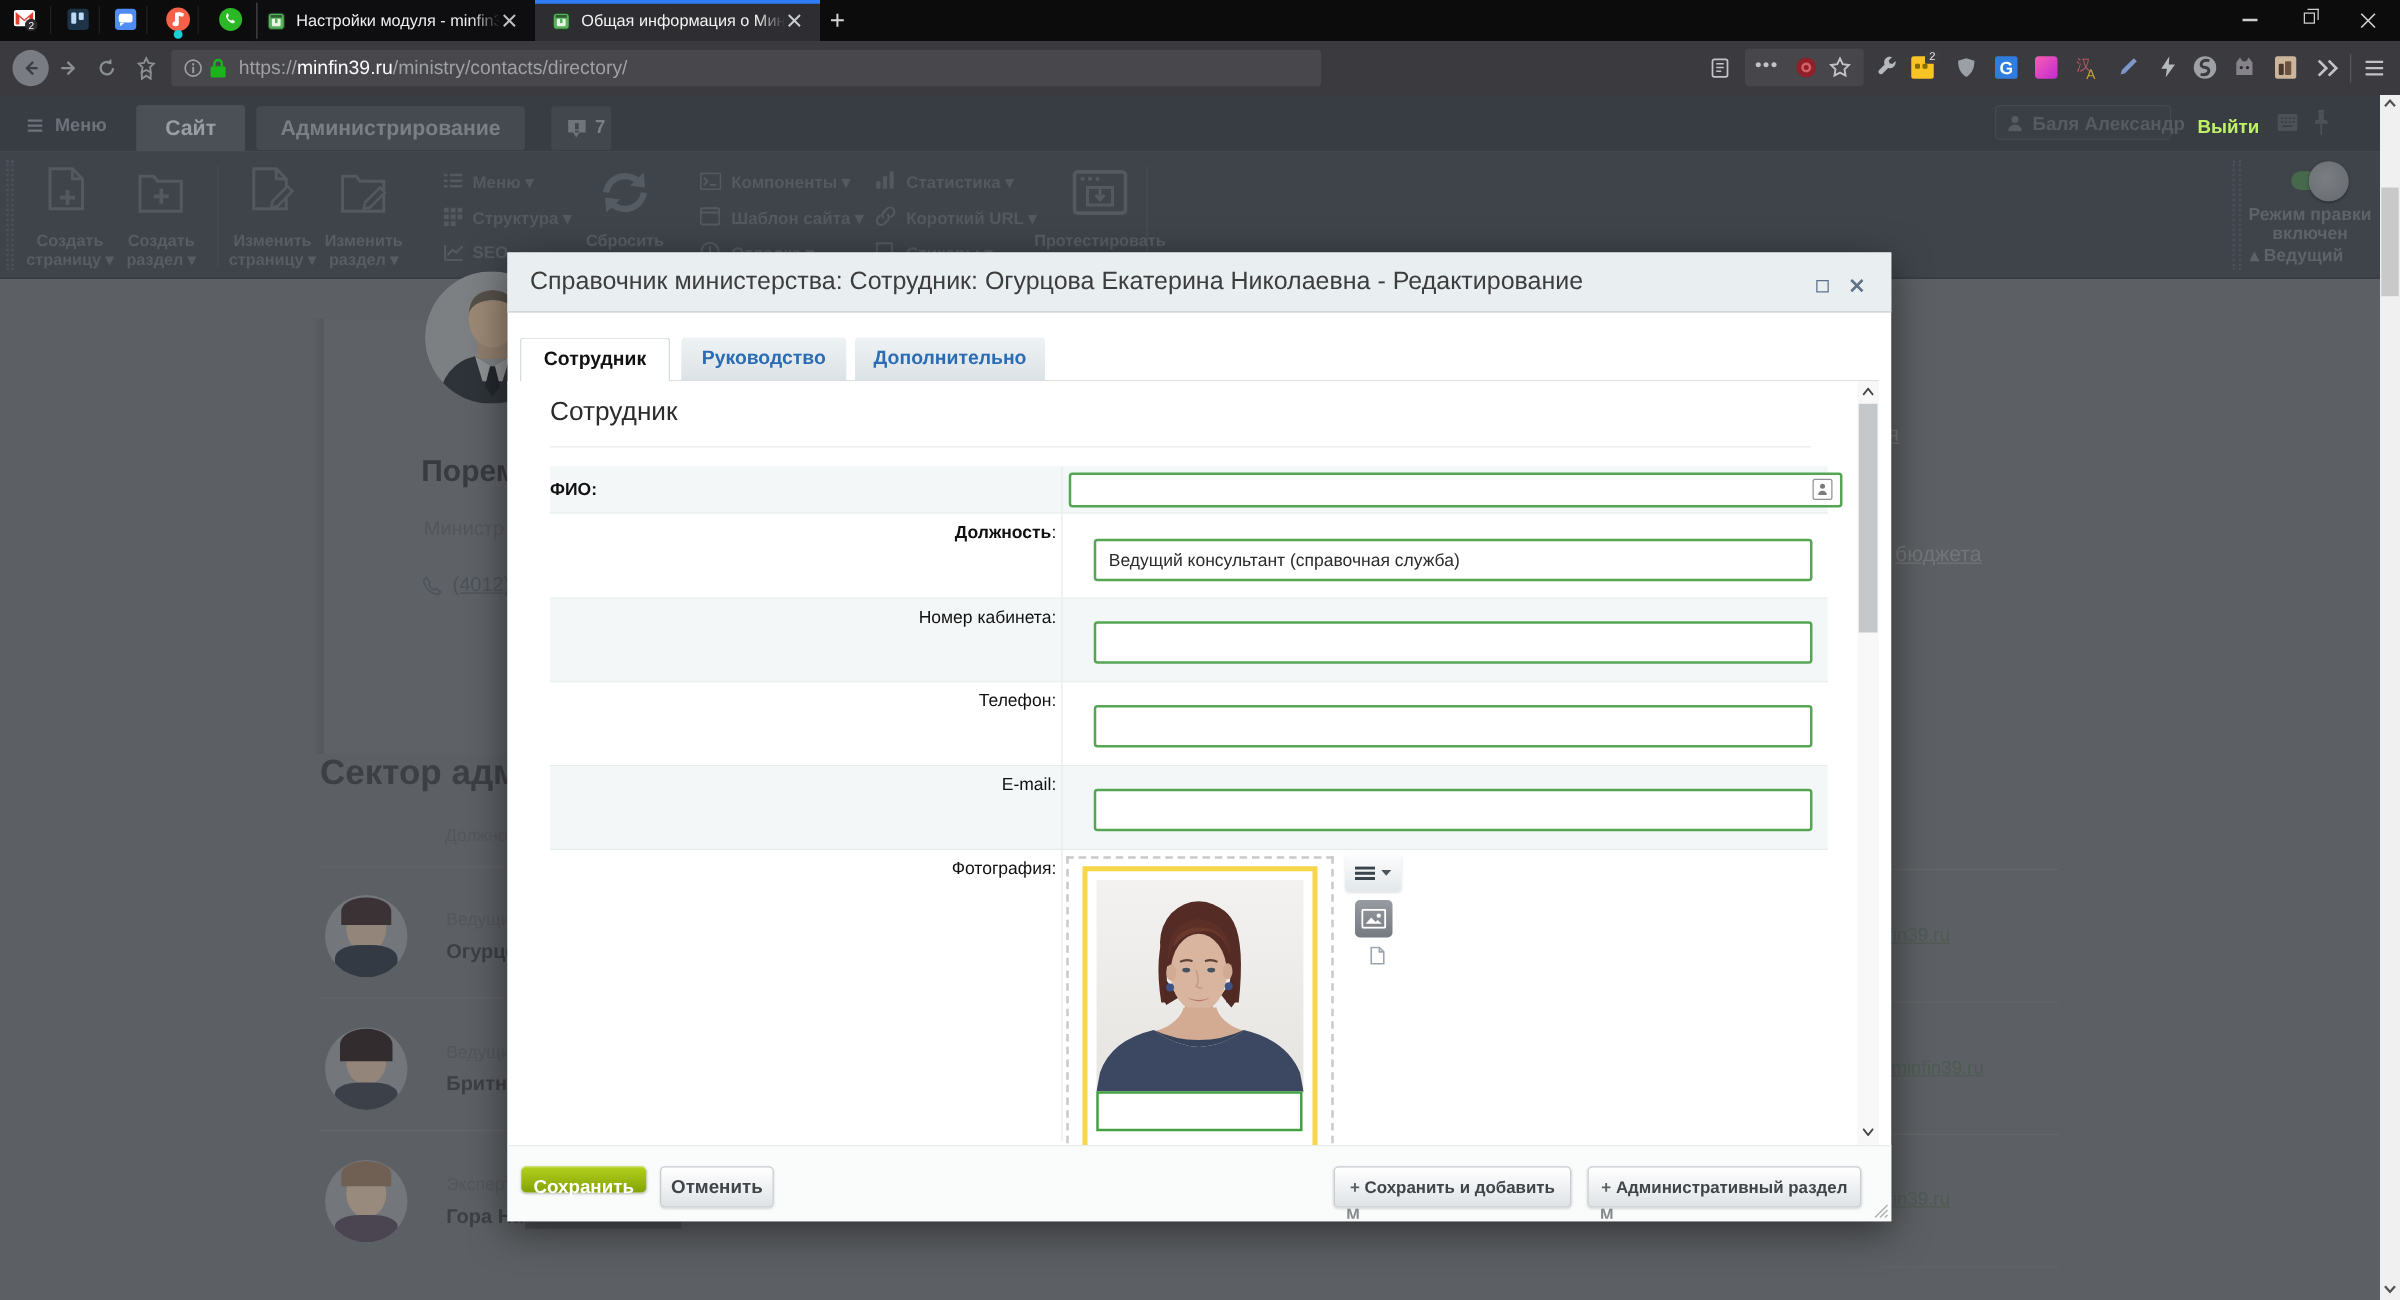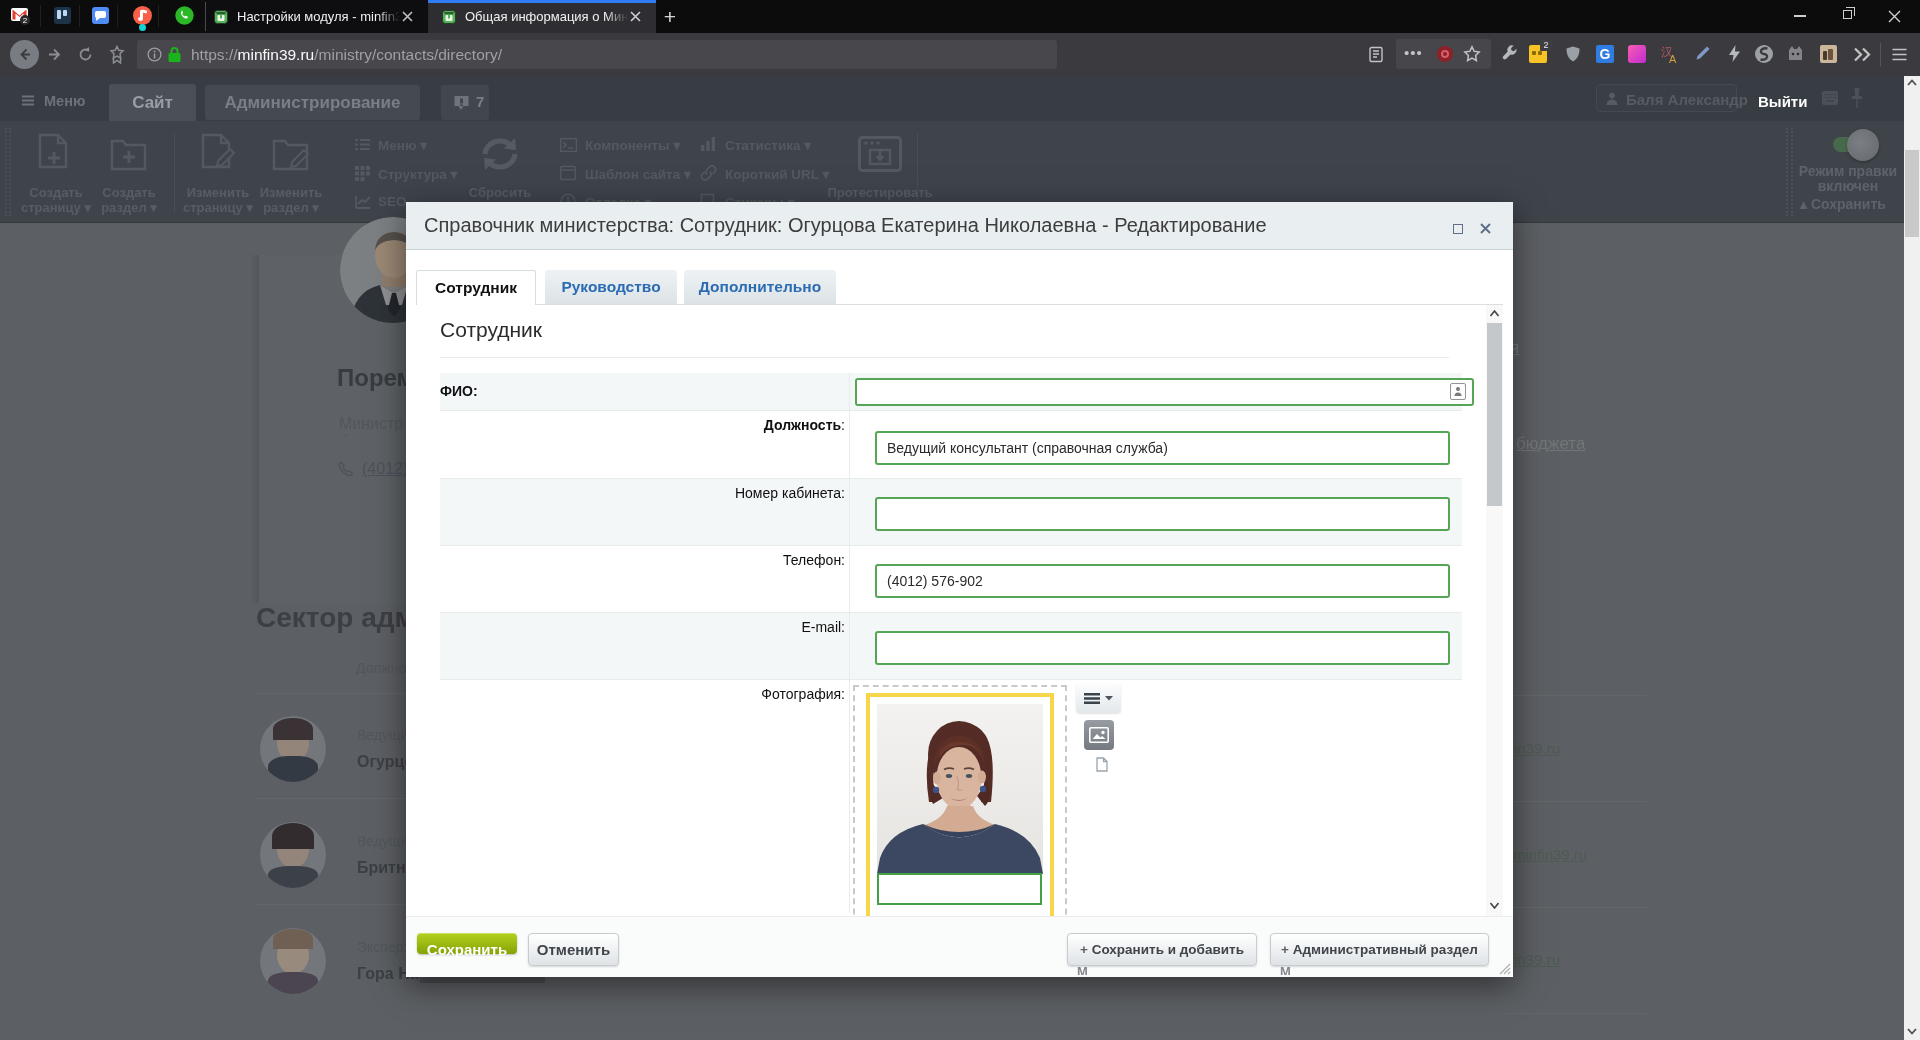--- a/index.html
+++ b/index.html
@@ -200,21 +200,21 @@
         <rect x="7" y="4.5" width="3" height="5" fill="#42474e"></rect>
         <rect x="7" y="10.5" width="3" height="1.5" fill="#42474e"></rect>
       </svg>
     <div class="abs" style="left:476px;top:17px;width:14px;height:18px;color:#7a7f86;font-size:15px;font-weight:bold;">7</div>
     <div class="abs" style="left:1596px;top:8px;width:141px;height:28px;background:#3a3f46;border:1px solid #454a51;border-radius:4px;"></div>
     <svg class="abs" style="left:1606px;top:16px;" width="12" height="14" viewBox="0 0 12 14">
         <circle cx="6" cy="3.6" r="2.8" fill="#575c63"></circle>
         <path d="M0.5 13 a5.5 5.5 0 0 1 11 0 z" fill="#575c63"></path>
       </svg>
     <div class="abs" style="left:1626px;top:15px;width:130px;height:18px;color:#565b62;font-size:15px;font-weight:bold;white-space:nowrap;">Баля Александр</div>
-    <div class="abs" style="left:1758px;top:17px;width:60px;height:18px;color:#ffffff;font-size:15px;font-weight:bold;">Выйти</div>
+    <div class="abs" style="left:1758px;top:17px;width:60px;height:18px;color:#bef264;font-size:15px;font-weight:bold;">Выйти</div>
     <svg class="abs" style="left:1822px;top:15px;" width="16" height="14" viewBox="0 0 16 14">
         <rect x="0" y="0" width="16" height="14" rx="2" fill="#4c5158"></rect>
         <path d="M3 3.5 h1.6 M6 3.5 h1.6 M9 3.5 h1.6 M12 3.5 h1.6 M3 6.5 h1.6 M6 6.5 h1.6 M9 6.5 h1.6 M12 6.5 h1.6 M4 10 h8" stroke="#383d44" stroke-width="1.2"></path>
       </svg>
     <svg class="abs" style="left:1851px;top:12px;" width="12" height="21" viewBox="0 0 12 21">
         <rect x="3.5" y="0" width="5" height="2" fill="#4c5158"></rect>
         <path d="M4 2 h4 v6 h-4 z" fill="#4c5158"></path>
         <path d="M1.5 8 h9 l1 3 h-11 z" fill="#4c5158"></path>
         <rect x="5.3" y="11" width="1.4" height="9" fill="#4c5158"></rect>
       </svg>
@@ -313,21 +313,21 @@
         <rect x="12" y="14" width="20" height="14" fill="none" stroke="#53595f" stroke-width="2.4"></rect>
         <path d="M22 15 v8 M18.5 20 l3.5 4 l3.5-4" stroke="#53595f" stroke-width="2.4" fill="none"></path>
       </svg>
     <div class="abs" style="left:820px;top:110px;width:120px;height:32px;color:#575d63;font-size:13px;font-weight:bold;text-align:center;line-height:14.5px;">Протестировать<br>новое решение ▾</div>
 
     <div class="abs" style="left:1786px;top:52px;width:3px;height:88px;border-left:2px dotted #4a505a;"></div>
     <div class="abs" style="left:1791px;top:52px;width:3px;height:88px;border-left:2px dotted #4a505a;"></div>
     <div class="abs" style="left:1833px;top:61px;width:37px;height:15px;border-radius:8px;background:#47694b;"></div>
     <div class="abs" style="left:1847px;top:53px;width:32px;height:32px;border-radius:50%;background:radial-gradient(circle at 42% 42%,#7b7f84,#65696e);box-shadow:0 1px 3px rgba(0,0,0,0.35);"></div>
     <div class="abs" style="left:1778px;top:88px;width:140px;height:32px;color:#5d6369;font-size:14px;font-weight:bold;text-align:center;line-height:15px;">Режим правки<br>включен</div>
-    <div class="abs" style="left:1800px;top:120px;width:100px;height:18px;color:#5d6369;font-size:14px;font-weight:bold;">▴ Сохранить</div>
+    <div class="abs" style="left:1800px;top:120px;width:100px;height:18px;color:#5d6369;font-size:14px;font-weight:bold;">▴ Ведущий</div>
 
     <div class="abs" style="left:250px;top:179px;width:9px;height:348px;background:linear-gradient(90deg,#5c5f63,#53565a);"></div>
     <div class="abs" style="left:259px;top:179px;width:250px;height:348px;background:#5e6165;"></div>
 
     <div class="abs" style="left:340px;top:141px;width:106px;height:106px;border-radius:50%;overflow:hidden;">
       <svg width="106" height="106" viewBox="0 0 106 106">
         <circle cx="53" cy="53" r="53" fill="#7d8083"></circle>
         <rect x="42" y="48" width="24" height="22" fill="#907e6c"></rect>
         <ellipse cx="54" cy="38" rx="19" ry="23" fill="#9b8875"></ellipse>
         <path d="M35 34 Q36 16 54 15 Q72 16 73 34 Q70 24 54 23 Q38 24 35 34 Z" fill="#55504a"></path>
@@ -433,21 +433,20 @@
 
         <div class="abs" style="left:415px;top:5px;width:619px;height:28px;background:#fff;border:2px solid #55a555;border-radius:3px;"></div>
         <div class="abs" style="left:1010px;top:10px;width:16px;height:17px;border:1px solid #939393;border-radius:2px;background:#fdfdfd;"><svg width="14" height="15" viewBox="0 0 14 15">
               <circle cx="7" cy="5" r="2" fill="#7a7a7a"></circle>
               <path d="M3.5 12 a3.5 3.5 0 0 1 7 0 z" fill="#7a7a7a"></path>
             </svg></div>
         <div class="abs" style="left:435px;top:58px;width:575px;height:34px;background:#fff;border:2px solid #55a555;border-radius:3px;"></div>
         <div class="abs" style="left:447px;top:67px;width:550px;height:17px;color:#2b2b2b;font-size:14px;">Ведущий консультант (справочная служба)</div>
         <div class="abs" style="left:435px;top:124px;width:575px;height:34px;background:#fff;border:2px solid #55a555;border-radius:3px;"></div>
         <div class="abs" style="left:435px;top:191px;width:575px;height:34px;background:#fff;border:2px solid #55a555;border-radius:3px;"></div>
-        <div class="abs" style="left:447px;top:200px;width:550px;height:17px;color:#2b2b2b;font-size:14px;">(4012) 576-902</div>
         <div class="abs" style="left:435px;top:258px;width:575px;height:34px;background:#fff;border:2px solid #55a555;border-radius:3px;"></div>
 
         <div class="abs" style="left:413px;top:312px;width:214px;height:260px;border:2px dashed #c9c9c9;"></div>
         <div class="abs" style="left:426px;top:320px;width:188px;height:250px;background:#fff;border:4px solid #f7d64a;"></div>
         <div class="abs" style="left:437px;top:331px;width:166px;height:170px;overflow:hidden;">
           <svg width="166" height="170" viewBox="0 0 166 170">
             <defs>
                 <linearGradient id="pbg" x1="0" y1="0" x2="0" y2="1">
                   <stop offset="0" stop-color="#f3f2f0"></stop>
                   <stop offset="1" stop-color="#e6e4e1"></stop>

